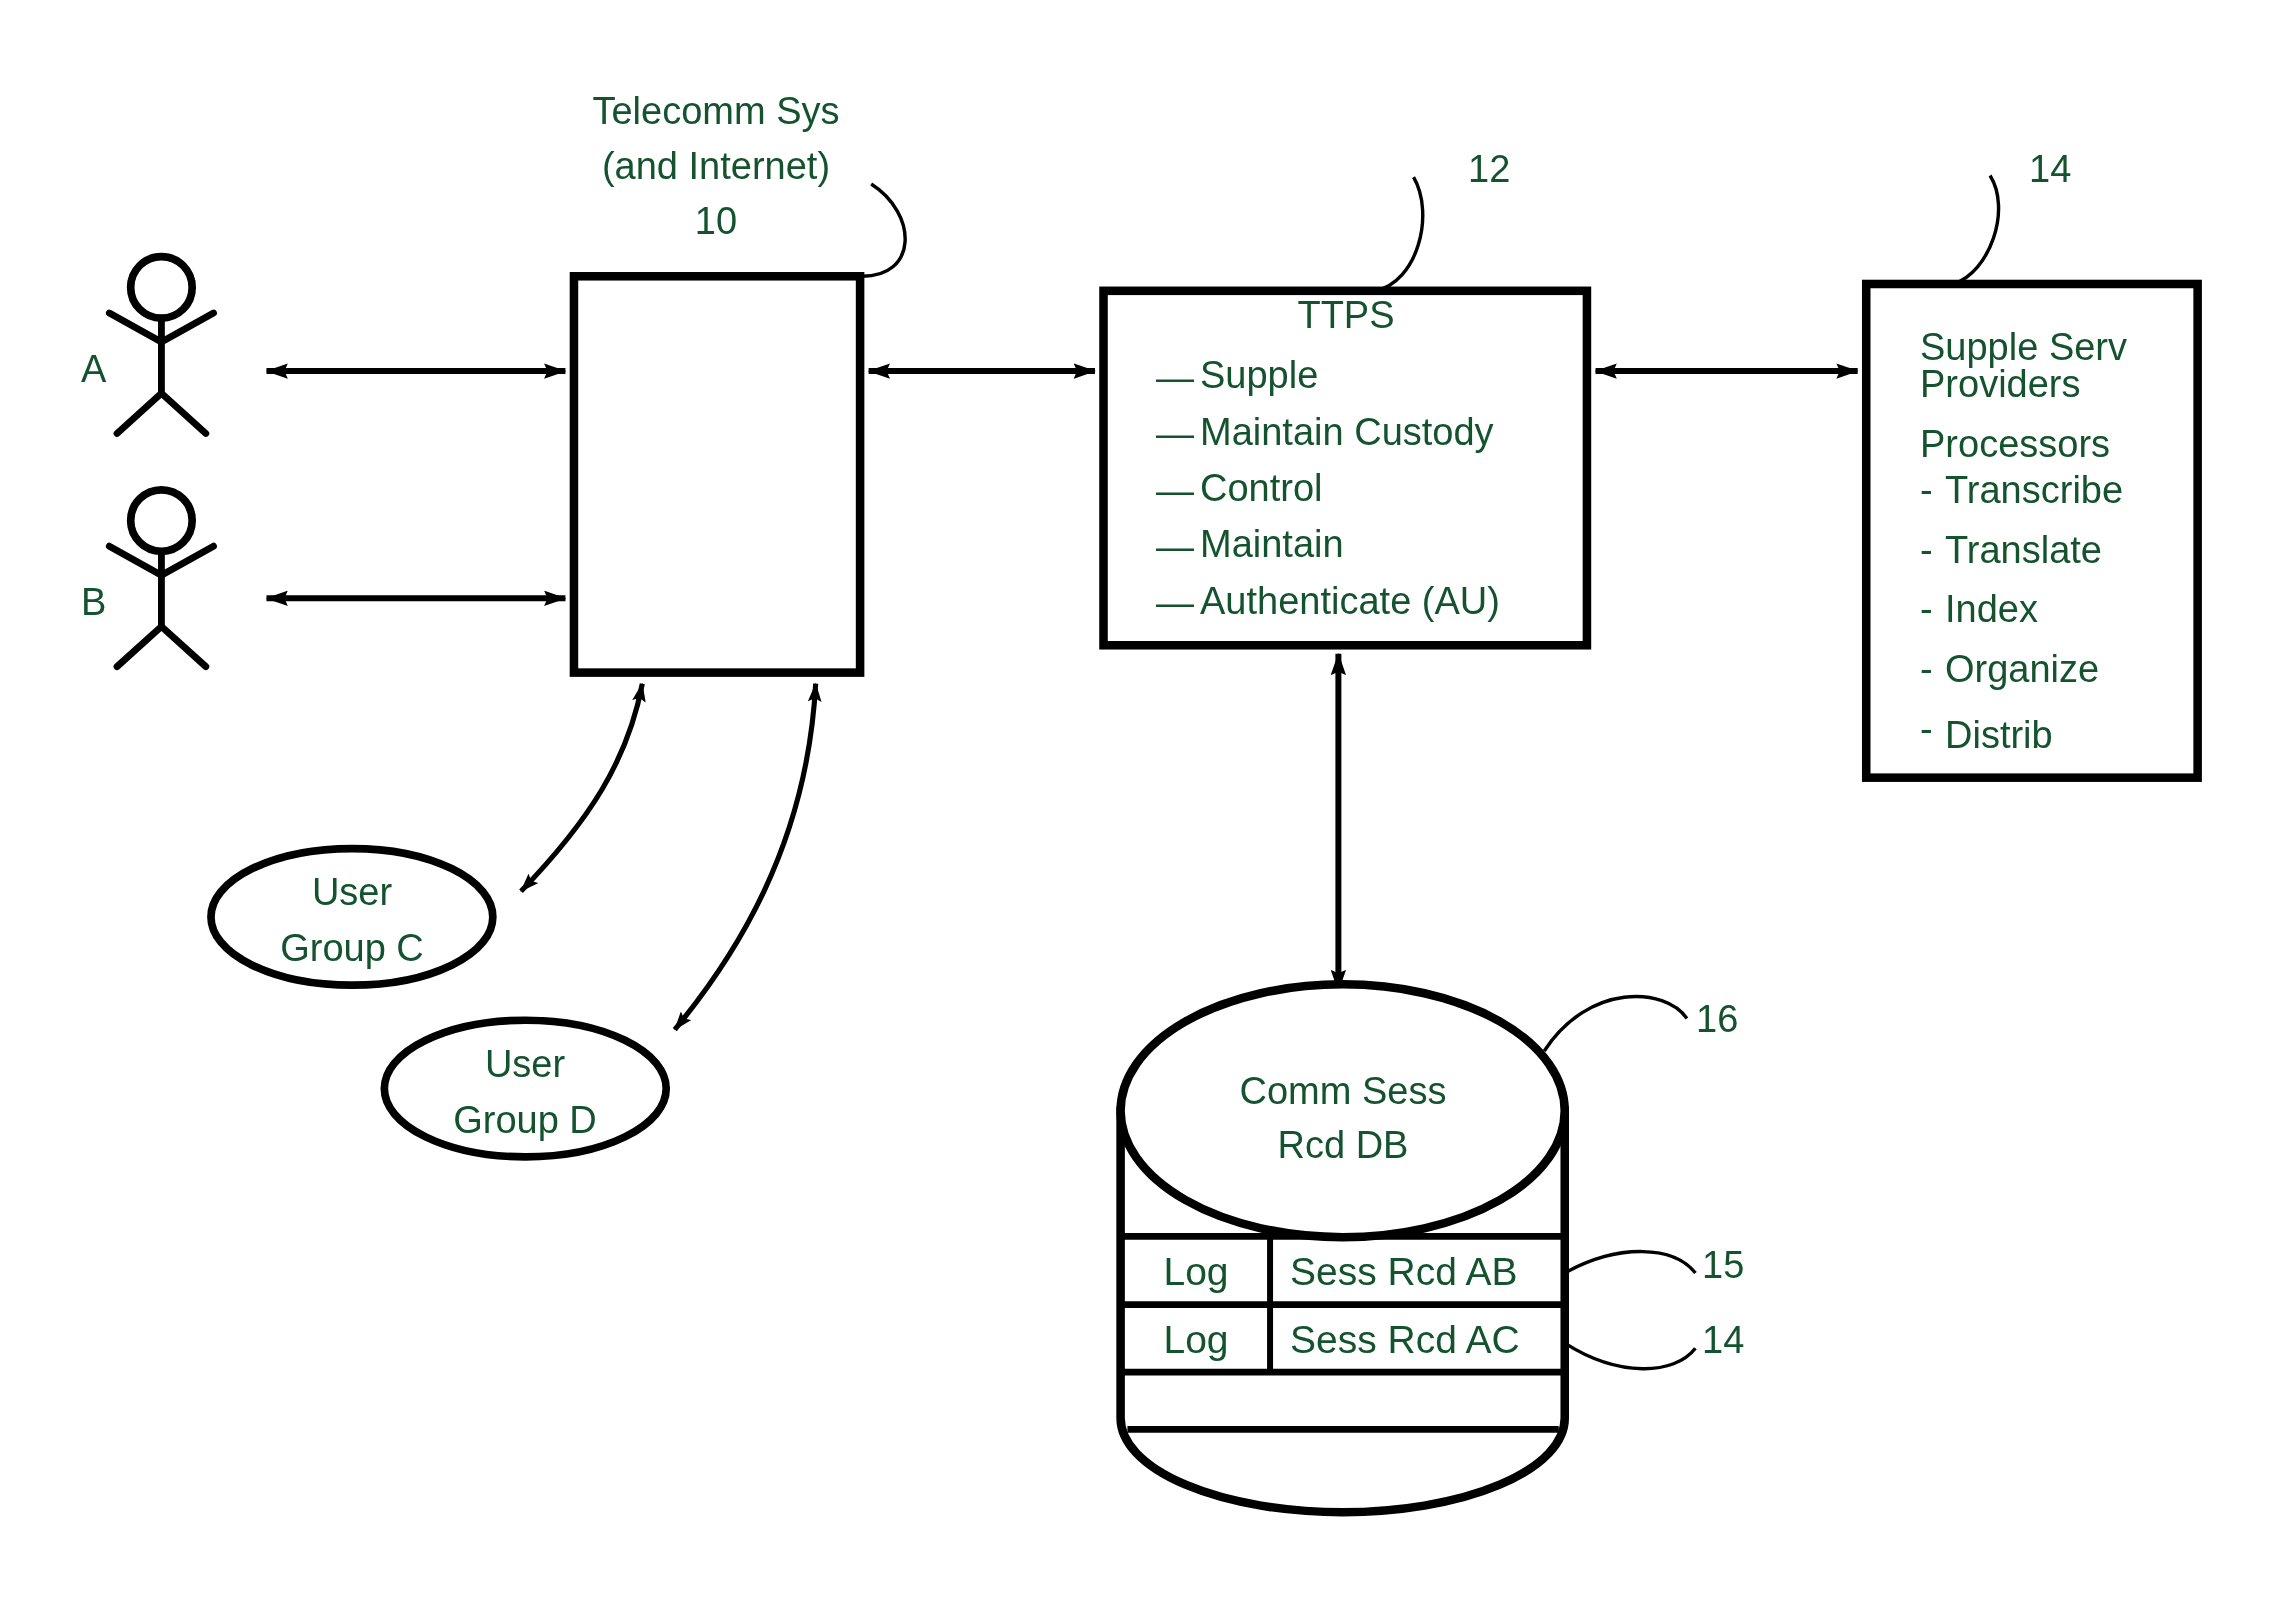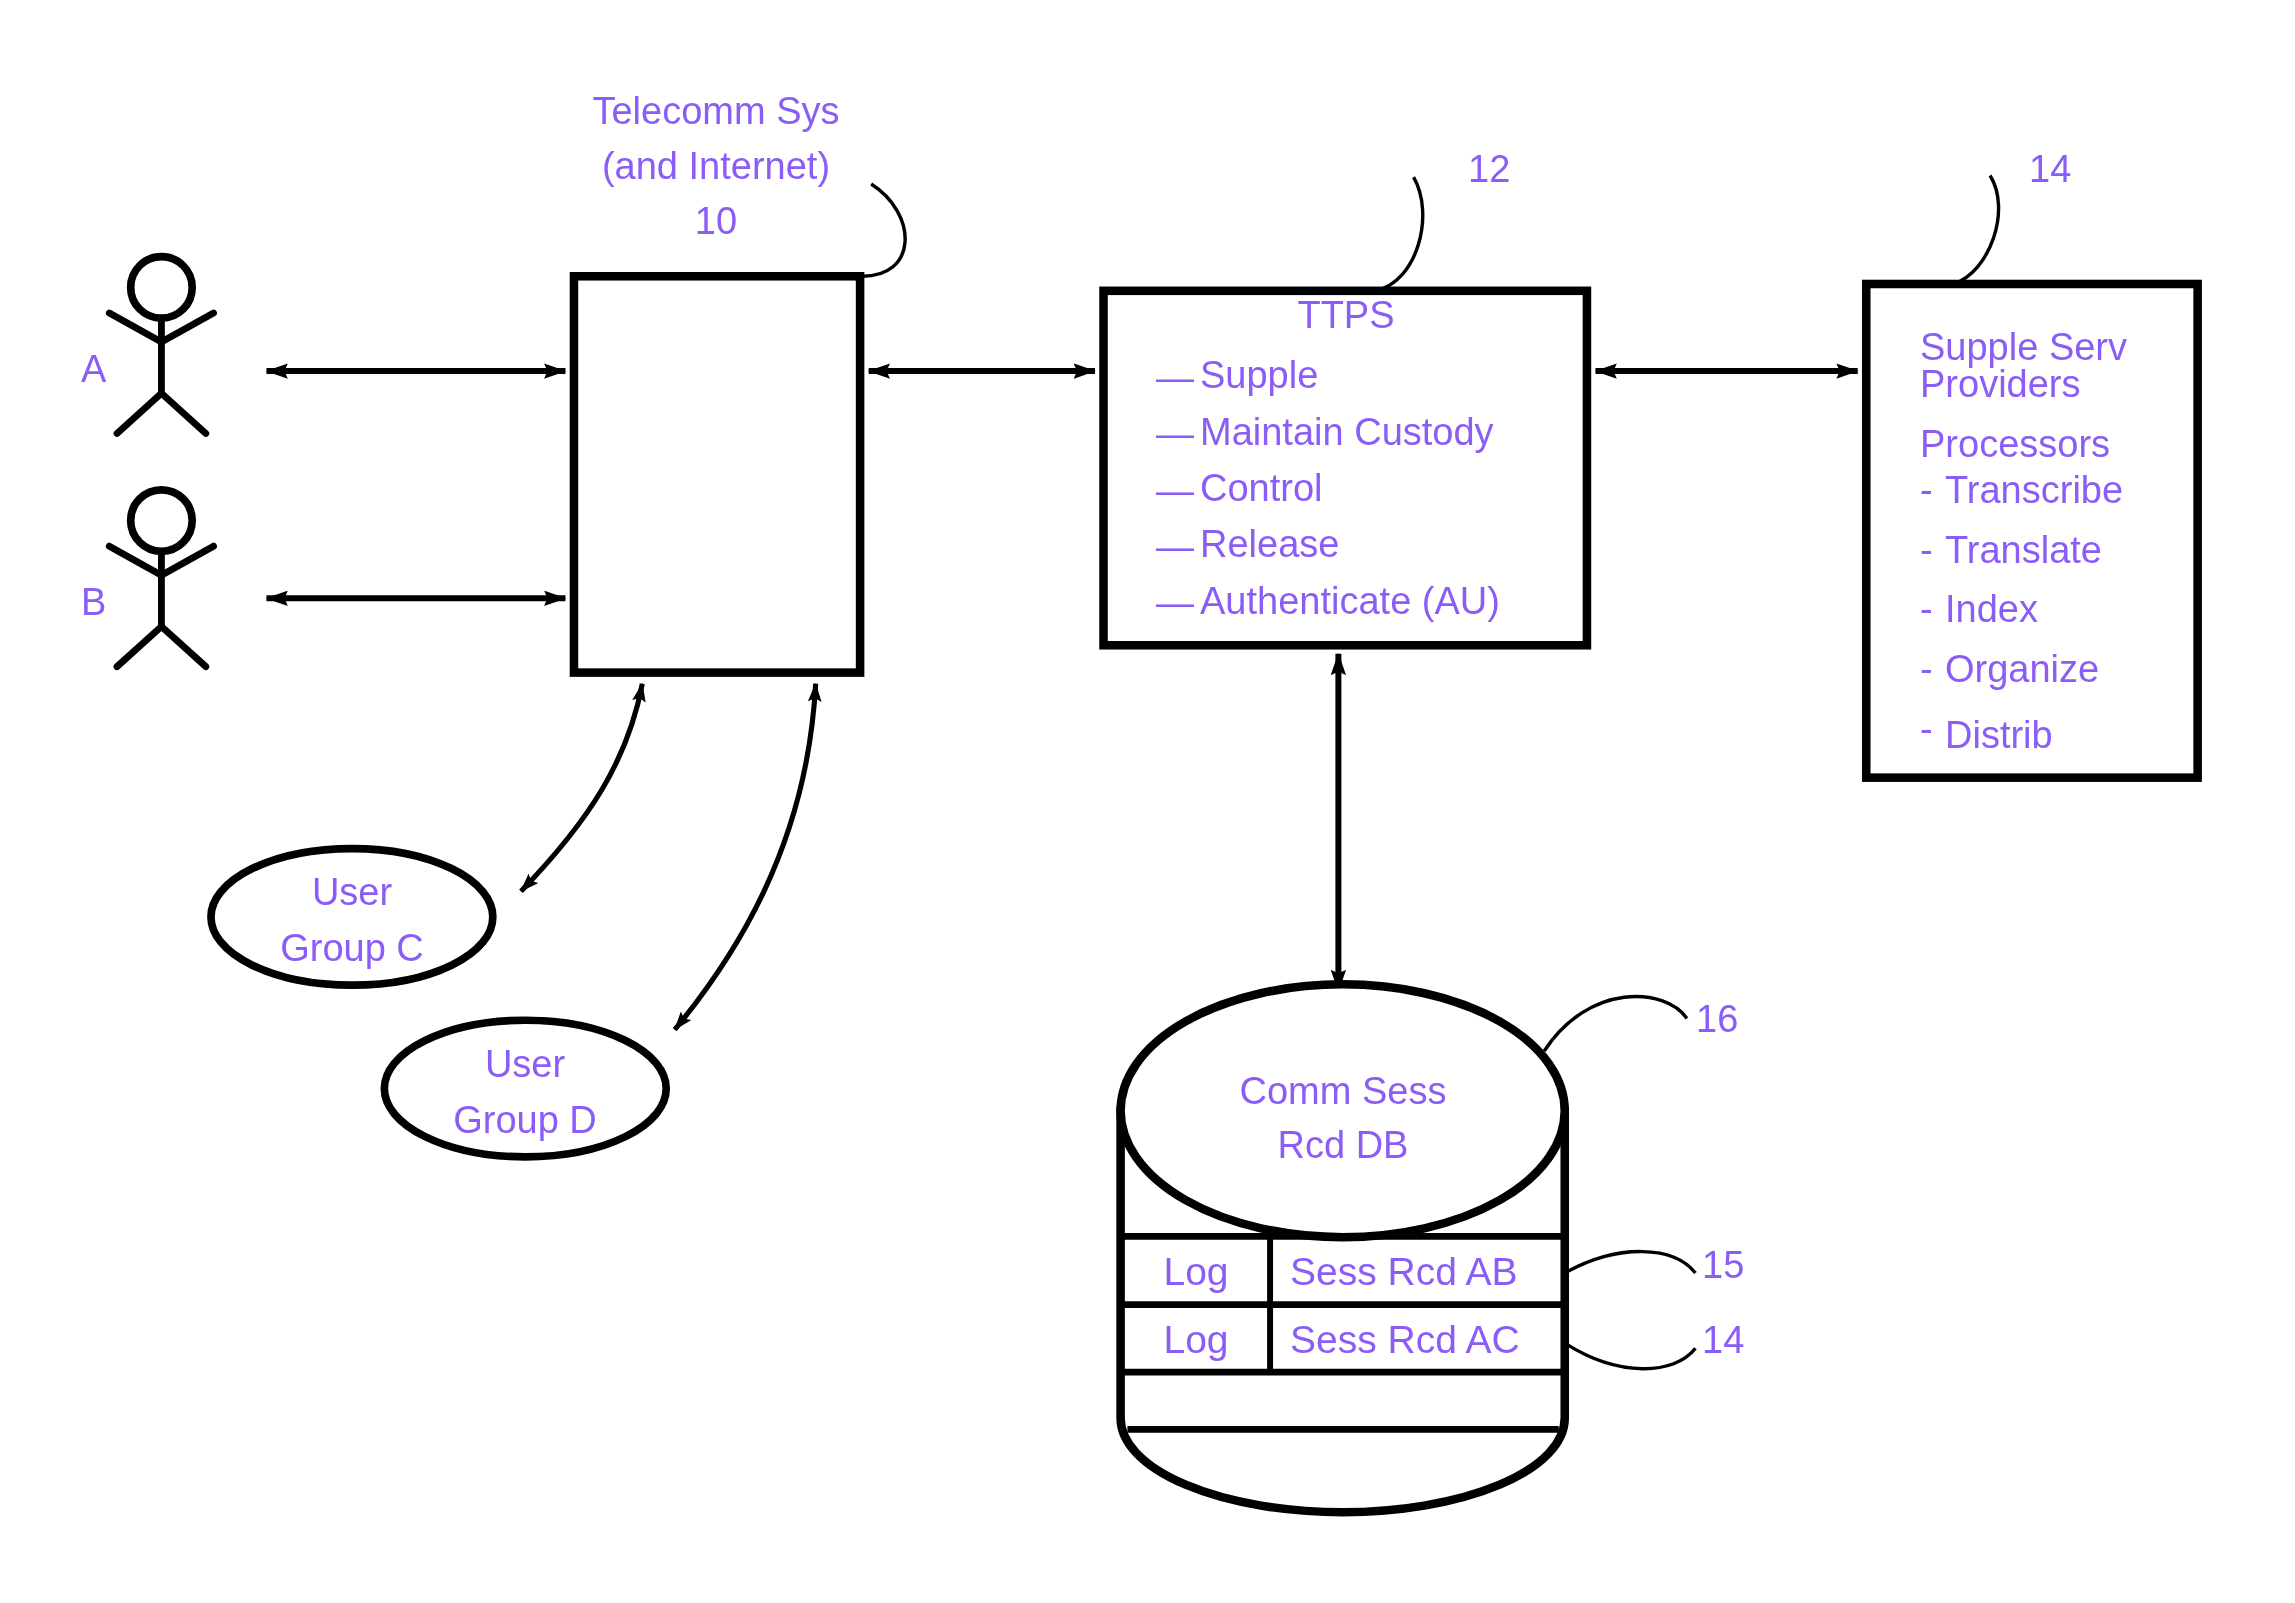--- a/index.html
+++ b/index.html
@@ -27,21 +27,21 @@
     top: 0;
     left: 0;
     width: 2295px;
     height: 1604px;
     overflow: visible;
   }
   .txt {
     position: absolute;
     white-space: pre;
     font-family: "Liberation Sans", sans-serif;
-    color: #8b5cf6;
+    color: #14532d;
     line-height: 1.0;
   }
   .t-label { font-size: 38px; }
   .t-ref   { font-size: 38px; }
   .t-box   { font-size: 38px; }
   .t-title { font-size: 38px; }
   .t-ab    { font-size: 39px; }
   .ctr { text-align: center; transform: translateX(-50%); }
 </style>
 </head>
@@ -139,21 +139,21 @@
   <div class="txt t-box" style="left:1156px; top:359px;">—</div>
   <div class="txt t-box" style="left:1200px; top:356px;">Supple</div>
 
   <div class="txt t-box" style="left:1156px; top:415px;">—</div>
   <div class="txt t-box" style="left:1200px; top:413px;">Maintain Custody</div>
 
   <div class="txt t-box" style="left:1156px; top:472px;">—</div>
   <div class="txt t-box" style="left:1200px; top:469px;">Control</div>
 
   <div class="txt t-box" style="left:1156px; top:528px;">—</div>
-  <div class="txt t-box" style="left:1200px; top:525px;">Release</div>
+  <div class="txt t-box" style="left:1200px; top:525px;">Maintain</div>
 
   <div class="txt t-box" style="left:1156px; top:584px;">—</div>
   <div class="txt t-box" style="left:1200px; top:582px;">Authenticate (AU)</div>
 
   <div class="txt t-ref" style="left:2029px; top:150px;">14</div>
 
   <div class="txt t-box" style="left:1920px; top:328px;">Supple Serv</div>
   <div class="txt t-box" style="left:1920px; top:365px;">Providers</div>
   <div class="txt t-box" style="left:1920px; top:418px;margin-top:7px;">Processors</div>
 

